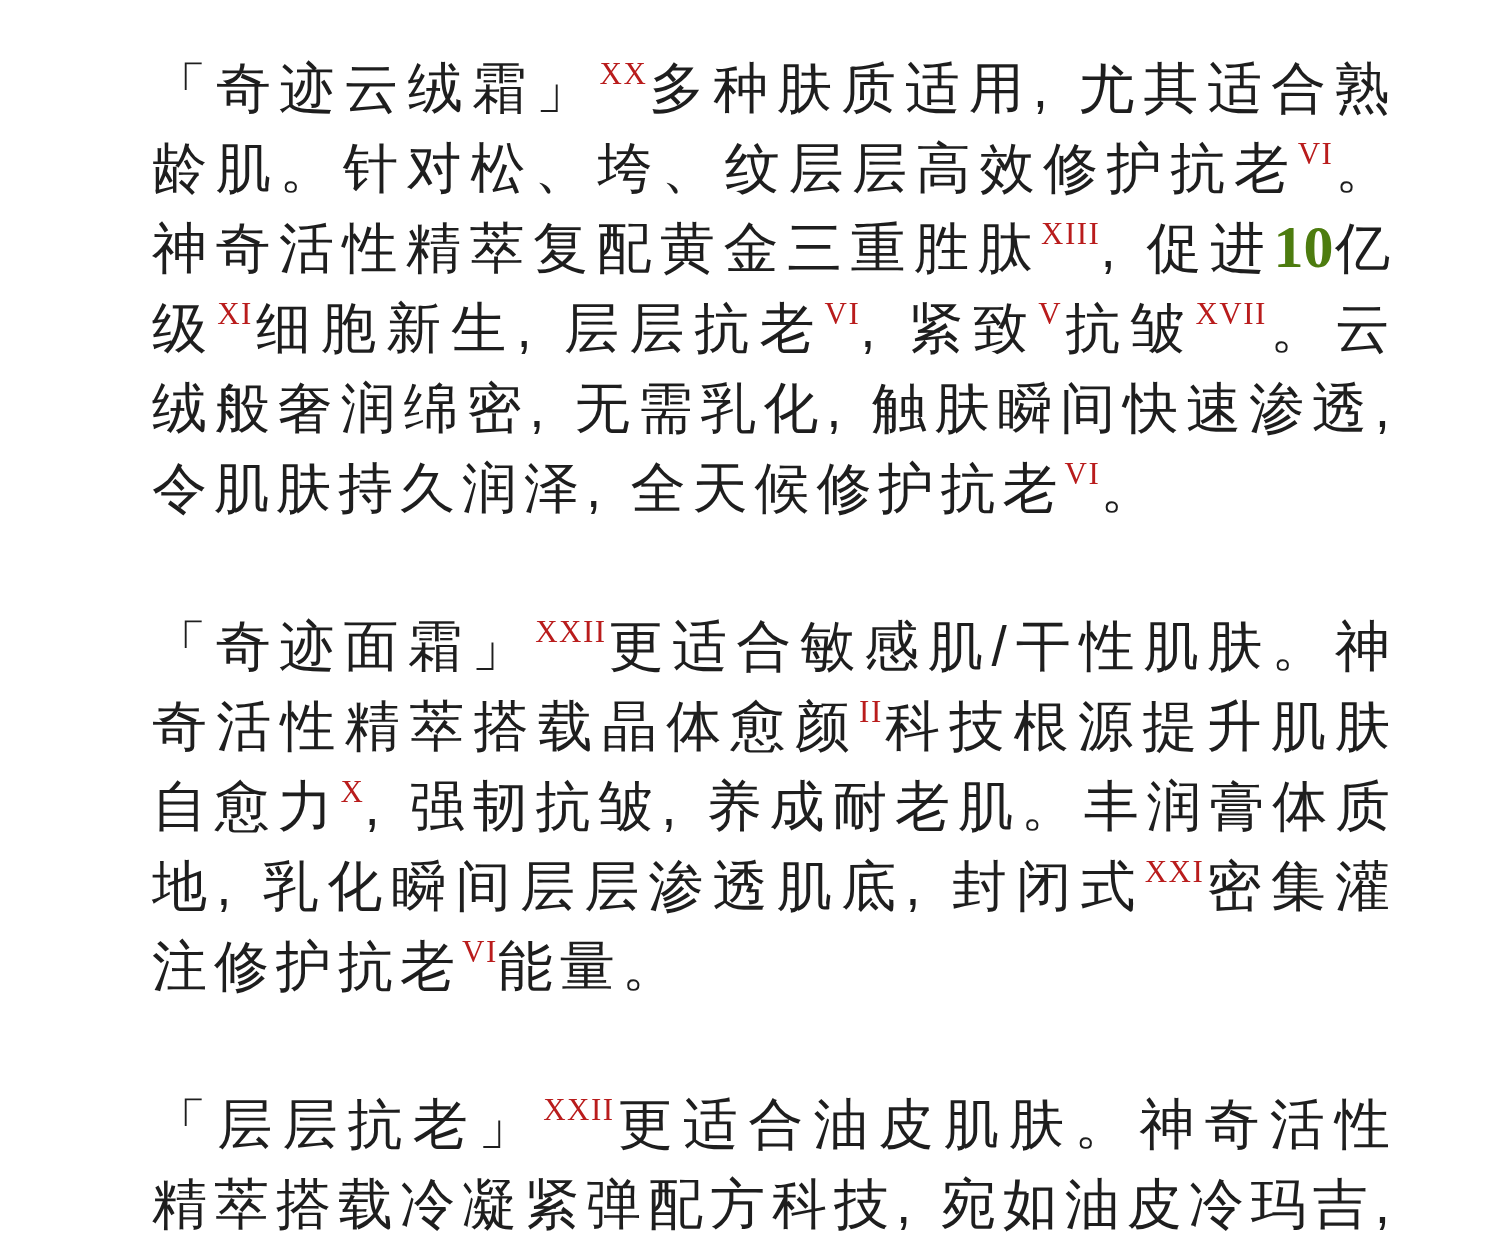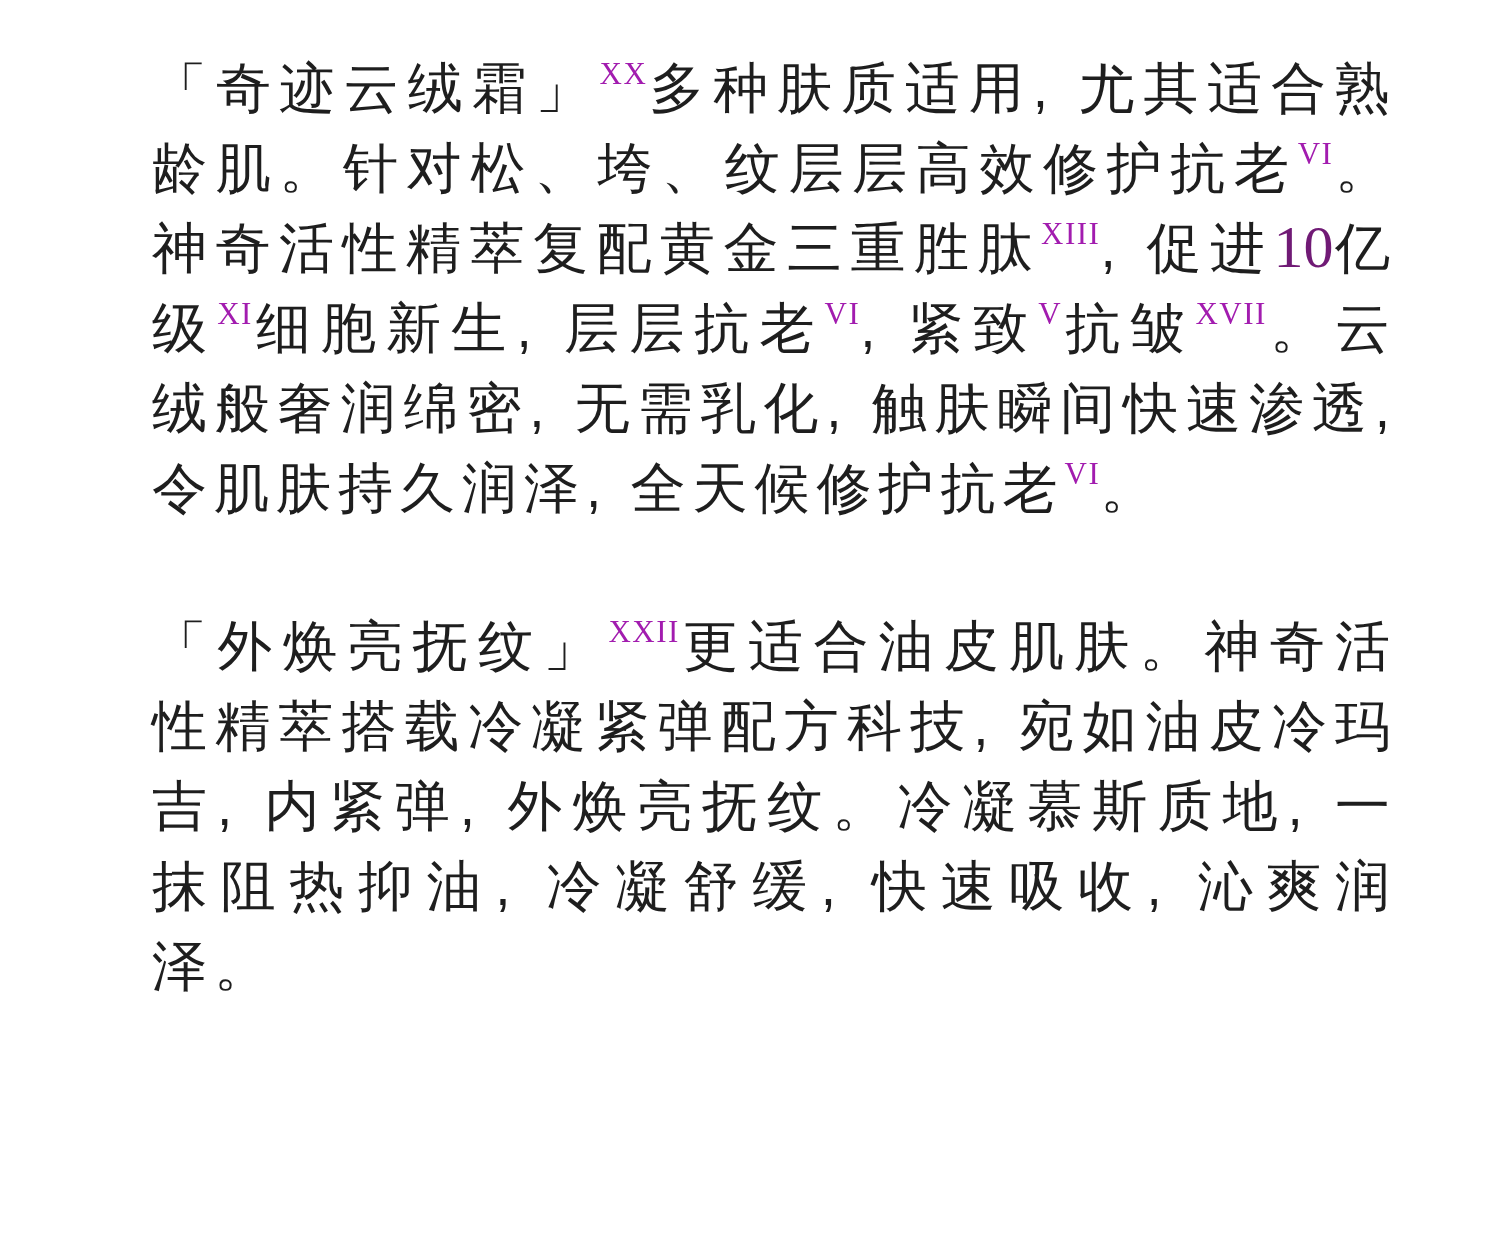--- a/index.html
+++ b/index.html
@@ -30,30 +30,31 @@
   }
   .para:last-child {
     margin-bottom: 0;
   }
   .rn {
     font-family: "Liberation Serif", serif;
     font-size: 31px;
     letter-spacing: 1.5px;
     line-height: 0;
     vertical-align: 23px;
-    color: #a21caf;
+    color: #b91c1c;
   }
   .num {
     font-family: "Liberation Serif", serif;
-    font-weight: normal;
+    font-weight: bold;
     font-size: 60px;
     letter-spacing: 0;
     line-height: 0;
-    color: #701a75;
+    color: #4d7c0f;
   }
 </style>
 </head>
 <body>
 
 <div class="doc">
     <p class="para"><span>「奇迹云绒霜」</span><span class="rn">XX</span><span>多种肤质适用, 尤其适合熟龄肌。针对松、垮、纹层层高效修护抗老</span><span class="rn">VI</span><span>。神奇活性精萃复配黄金三重胜肽</span><span class="rn">XIII</span><span>, 促进</span><span class="num">10</span><span>亿级</span><span class="rn">XI</span><span>细胞新生, 层层抗老</span><span class="rn">VI</span><span>, 紧致</span><span class="rn">V</span><span>抗皱</span><span class="rn">XVII</span><span>。云绒般奢润绵密, 无需乳化, 触肤瞬间快速渗透, 令肌肤持久润泽, 全天候修护抗老</span><span class="rn">VI</span><span>。</span></p>
-    <p class="para"><span>「外焕亮抚纹」</span><span class="rn">XXII</span><span>更适合油皮肌肤。神奇活性精萃搭载冷凝紧弹配方科技, 宛如油皮冷玛吉, 内紧弹, 外焕亮抚纹。冷凝慕斯质地, 一抹阻热抑油, 冷凝舒缓, 快速吸收, 沁爽润泽。</span></p>
+    <p class="para"><span>「奇迹面霜」</span><span class="rn">XXII</span><span>更适合敏感肌/干性肌肤。神奇活性精萃搭载晶体愈颜</span><span class="rn">II</span><span>科技根源提升肌肤自愈力</span><span class="rn">X</span><span>, 强韧抗皱, 养成耐老肌。丰润膏体质地, 乳化瞬间层层渗透肌底, 封闭式</span><span class="rn">XXI</span><span>密集灌注修护抗老</span><span class="rn">VI</span><span>能量。</span></p>
+    <p class="para"><span>「层层抗老」</span><span class="rn">XXII</span><span>更适合油皮肌肤。神奇活性精萃搭载冷凝紧弹配方科技, 宛如油皮冷玛吉, 内紧弹, 外焕亮抚纹。冷凝慕斯质地, 一抹阻热抑油, 冷凝舒缓, 快速吸收, 沁爽润泽。</span></p>
   </div>
 
 </body></html>

